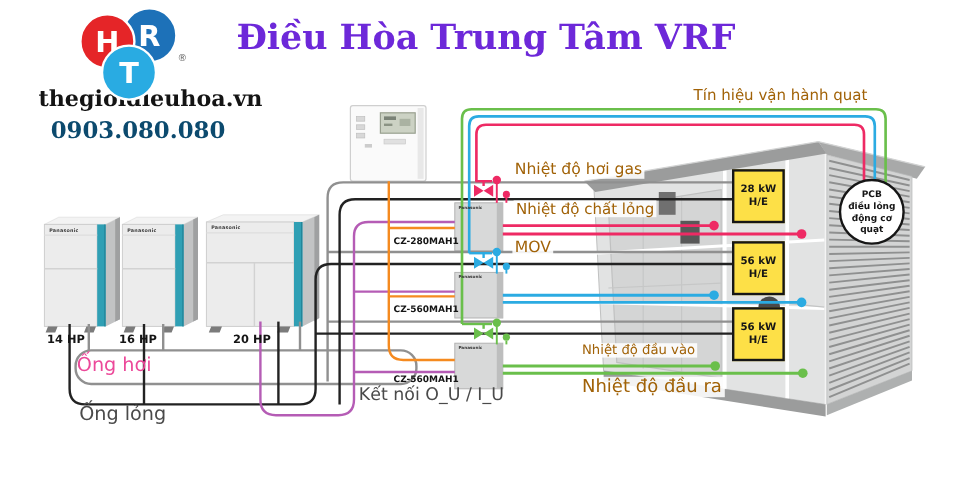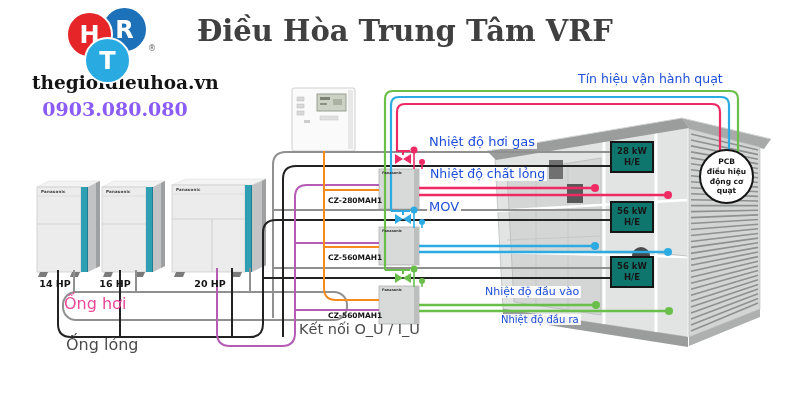--- a/index.html
+++ b/index.html
@@ -1,31 +1,31 @@
 <!DOCTYPE html>
 <html><head>
 <meta charset="utf-8">
 <style>
   html,body{margin:0;padding:0;background:#fff;}
   .stage{position:relative;width:800px;height:400px;background:#fff;overflow:hidden;
          font-family:"DejaVu Sans",sans-serif;}
   .stage svg{position:absolute;left:0;top:0;}
   .abs{position:absolute;}
-  .title{font-family:"DejaVu Serif",serif;font-weight:700;font-size:29px;color:#404040;white-space:nowrap;}
+  .title{font-family:"DejaVu Serif",serif;font-weight:700;font-size:29px;color:#6d28d9;white-space:nowrap;}
   .site-url{font-family:"DejaVu Serif",serif;font-weight:700;font-size:18.5px;color:#141414;text-align:center;white-space:nowrap;}
-  .phone{font-family:"DejaVu Serif",serif;font-weight:700;font-size:19px;color:#8b5cf6;text-align:center;white-space:nowrap;}
+  .phone{font-family:"DejaVu Serif",serif;font-weight:700;font-size:19px;color:#0c4a6e;text-align:center;white-space:nowrap;}
   .logo-circle{width:47px;height:47px;border-radius:50%;border:2px solid #fff;box-sizing:border-box;
                display:flex;align-items:center;justify-content:center;color:#fff;font-weight:700;font-size:24px;}
   .reg{font-size:8px;color:#666;}
-  .lbl{color:#1d4ed8;font-size:13px;white-space:nowrap;background:rgba(255,255,255,.88);padding:0 2px;line-height:1.1;}
+  .lbl{color:#a16207;font-size:13px;white-space:nowrap;background:rgba(255,255,255,.88);padding:0 2px;line-height:1.1;}
   .lbl-plain{color:#ec4899;font-size:16px;white-space:nowrap;line-height:1.05;}
   .lbl-dark{color:#4a4a4a;font-size:16px;white-space:nowrap;line-height:1.05;}
   .hp{font-size:9.5px;font-weight:700;color:#151515;width:42px;text-align:center;white-space:nowrap;}
   .cz{font-size:7.5px;font-weight:700;color:#151515;width:47px;text-align:right;white-space:nowrap;}
-  .kw{left:610px;width:44px;height:32px;border:2.5px solid #161616;background:#0f766e;box-sizing:border-box;
+  .kw{left:610px;width:44px;height:45px;border:2.5px solid #161616;background:#fde047;box-sizing:border-box;
       display:flex;flex-direction:column;align-items:center;justify-content:center;
       font-size:8.5px;font-weight:700;color:#161616;line-height:1.25;text-align:center;}
   .pcb{width:55px;height:55px;border:2.5px solid #161616;border-radius:50%;background:#fff;box-sizing:border-box;
        display:flex;flex-direction:column;align-items:center;justify-content:center;
        font-size:7.5px;font-weight:700;color:#161616;line-height:1.3;text-align:center;}
   .brand{font-size:4px;font-weight:700;color:#3a3a3a;letter-spacing:.2px;white-space:nowrap;}
   .brand-sm{font-size:3.5px;font-weight:700;color:#333;white-space:nowrap;}
 </style>
 </head>
 <body>
@@ -261,21 +261,21 @@
 
   <div class="abs site-url" style="left:32px;top:72px;width:166px;">thegioidieuhoa.vn</div>
   <div class="abs phone" style="left:32px;top:98px;width:166px;">0903.080.080</div>
   <div class="abs title" style="left:197px;top:14px;">Điều Hòa Trung Tâm VRF</div>
 
   <div class="abs lbl" style="left:576px;top:72px;font-size:12.5px;">Tín hiệu vận hành quạt</div>
   <div class="abs lbl" style="left:427px;top:135px;">Nhiệt độ hơi gas</div>
   <div class="abs lbl" style="left:428px;top:167px;font-size:12.5px;">Nhiệt độ chất lỏng</div>
   <div class="abs lbl" style="left:427px;top:200px;">MOV</div>
   <div class="abs lbl" style="left:483px;top:286px;font-size:11px;">Nhiệt độ đầu vào</div>
-  <div class="abs lbl" style="left:483px;top:314px;font-size:10px;margin-left:16px;">Nhiệt độ đầu ra</div>
+  <div class="abs lbl" style="left:483px;top:314px;font-size:15px;">Nhiệt độ đầu ra</div>
   <div class="abs lbl-plain" style="left:64px;top:296px;">Ống hơi</div>
   <div class="abs lbl-dark" style="left:66px;top:337px;">Ống lỏng</div>
   <div class="abs lbl-dark" style="left:299px;top:322px;font-size:14.5px;">Kết nối O_U / I_U</div>
 
   <div class="abs hp" style="left:34px;top:278px;">14 HP</div>
   <div class="abs hp" style="left:94px;top:278px;">16 HP</div>
   <div class="abs hp" style="left:161px;top:278px;margin-left:28px;">20 HP</div>
 
   <div class="abs brand" style="left:41px;top:189px;">Panasonic</div>
   <div class="abs brand" style="left:106px;top:189px;">Panasonic</div>
@@ -296,17 +296,17 @@
     <span>56 kW</span>
     <span>H/E</span>
   </div>
   <div class="abs kw" style="top:256px;">
     <span>56 kW</span>
     <span>H/E</span>
   </div>
 
   <div class="abs pcb" style="left:699px;top:149px;">
     <span>PCB</span>
-    <span>điều hiệu</span>
+    <span>điều lỏng</span>
     <span>động cơ quạt</span>
   </div>
 
 </div>
 
 </body></html>

